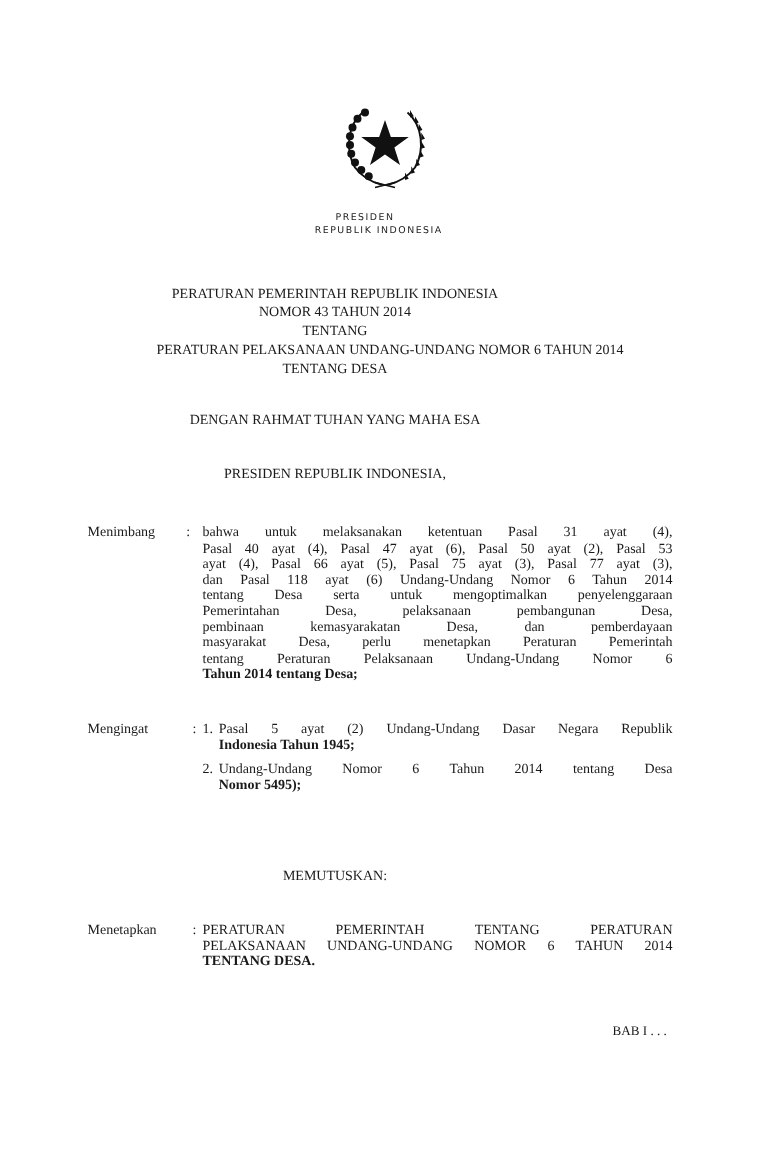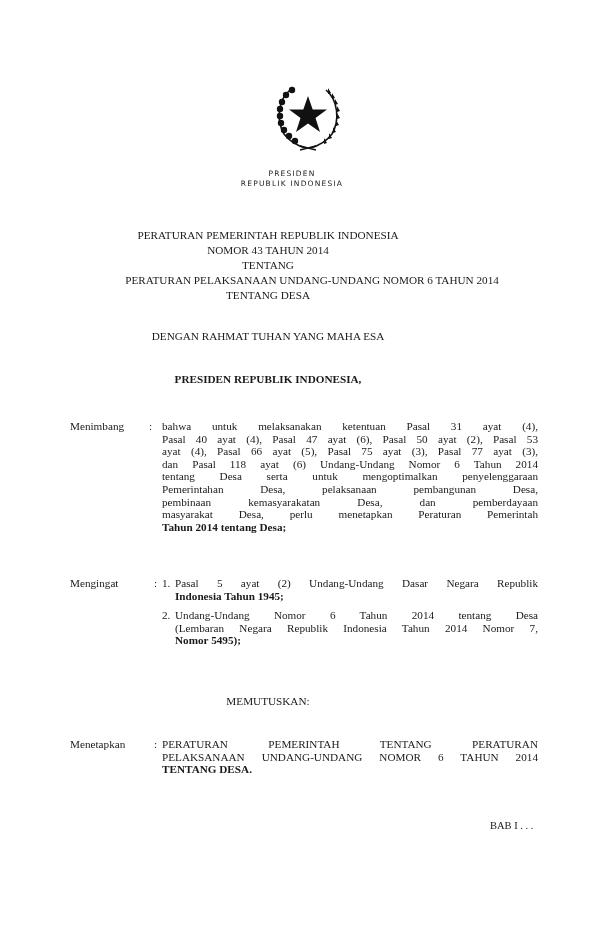--- a/index.html
+++ b/index.html
@@ -36,59 +36,59 @@
       <circle cx="11" cy="45" r="3.2"></circle>
     <circle cx="14" cy="52" r="3.2"></circle>
       <circle cx="19" cy="58" r="3.2"></circle>
     <circle cx="25" cy="63" r="3.2"></circle>
     <path d="M58 10 l3 5 l-3 1z M62 15 l3 5 l-3 1z M65 21 l3 5 l-3 1z M67 28 l3 5 l-3 1z M67 35 l3 5 l-3 1z M66 42 l3 5 l-3 1z M63 49 l3 5 l-3 1z M59 55 l3 5 l-3 1z M54 60 l3 5 l-3 1z"></path>
     <polygon points="38,18 42.7,31.5 57,31.5 45.5,40 50,54 38,45.5 26,54 30.5,40 19,31.5 33.3,31.5"></polygon>
     <path d="M30 68 L46 72 M46 68 L30 72" stroke="#111" stroke-width="1.4"></path>
   </g>
 </svg>
 <div class="pres-label" style="top:169px;">PRESIDEN</div>
-<div class="pres-label" style="top:179px;">REPUBLIK INDONESIA</div>
+<div class="pres-label" style="top:179px;margin-left:11px;">REPUBLIK INDONESIA</div>
 
 <div class="center-line" style="top:229px;">PERATURAN PEMERINTAH REPUBLIK INDONESIA</div>
 <div class="center-line" style="top:244px;text-align:center;">NOMOR 43 TAHUN 2014</div>
 <div class="center-line" style="top:259px;">TENTANG</div>
 <div class="center-line" style="top:274px;margin-left:44px;">PERATURAN PELAKSANAAN UNDANG-UNDANG NOMOR 6 TAHUN 2014</div>
 <div class="center-line" style="top:289px;">TENTANG DESA</div>
 
 <div class="center-line" style="top:330px;">DENGAN RAHMAT TUHAN YANG MAHA ESA</div>
-<div class="center-line" style="top:373px;font-weight:bold;">PRESIDEN REPUBLIK INDONESIA,</div>
+<div class="center-line" style="top:373px;">PRESIDEN REPUBLIK INDONESIA,</div>
 
 <div class="section" style="top:420px; left:0; width:612px;">
   <span class="label">Menimbang</span>
   <span class="colon" style="left:149px;">:</span>
   <div class="body-text">
     <span class="jline">bahwa untuk melaksanakan ketentuan Pasal 31 ayat (4),</span>
     <span class="jline">Pasal 40 ayat (4), Pasal 47 ayat (6), Pasal 50 ayat (2), Pasal 53</span>
     <span class="jline">ayat (4), Pasal 66 ayat (5), Pasal 75 ayat (3), Pasal 77 ayat (3),</span>
     <span class="jline">dan Pasal 118 ayat (6) Undang-Undang Nomor 6 Tahun 2014</span>
     <span class="jline">tentang Desa serta untuk mengoptimalkan penyelenggaraan</span>
     <span class="jline">Pemerintahan Desa, pelaksanaan pembangunan Desa,</span>
     <span class="jline">pembinaan kemasyarakatan Desa, dan pemberdayaan</span>
     <span class="jline">masyarakat Desa, perlu menetapkan Peraturan Pemerintah</span>
+    <span class="jline">tentang Peraturan Pelaksanaan Undang-Undang Nomor 6</span>
     <span class="lline">Tahun 2014 tentang Desa;</span>
   </div>
 </div>
 
 <div class="section" style="top:577px; left:0; width:612px;">
   <span class="label">Mengingat</span>
   <span class="colon" style="left:154px;">:</span>
   <span class="item-num" style="top:0;">1.</span>
   <div class="item-text" style="top:0;">
     <span class="jline">Pasal 5 ayat (2) Undang-Undang Dasar Negara Republik</span>
     <span class="lline">Indonesia Tahun 1945;</span>
   </div>
   <span class="item-num" style="top:32px;">2.</span>
   <div class="item-text" style="top:32px;">
     <span class="jline">Undang-Undang Nomor 6 Tahun 2014 tentang Desa</span>
-    <span class="jline">(Lembaran Negara Republik Indonesia Tahun 2014 Nomor 7,</span>
     <span class="lline">Nomor 5495);</span>
   </div>
 </div>
 
 <div class="center-line" style="top:695px;">MEMUTUSKAN:</div>
 
 <div class="section" style="top:738px; left:0; width:612px;">
   <span class="label">Menetapkan</span>
   <span class="colon" style="left:154px;">:</span>
   <div class="body-text">

